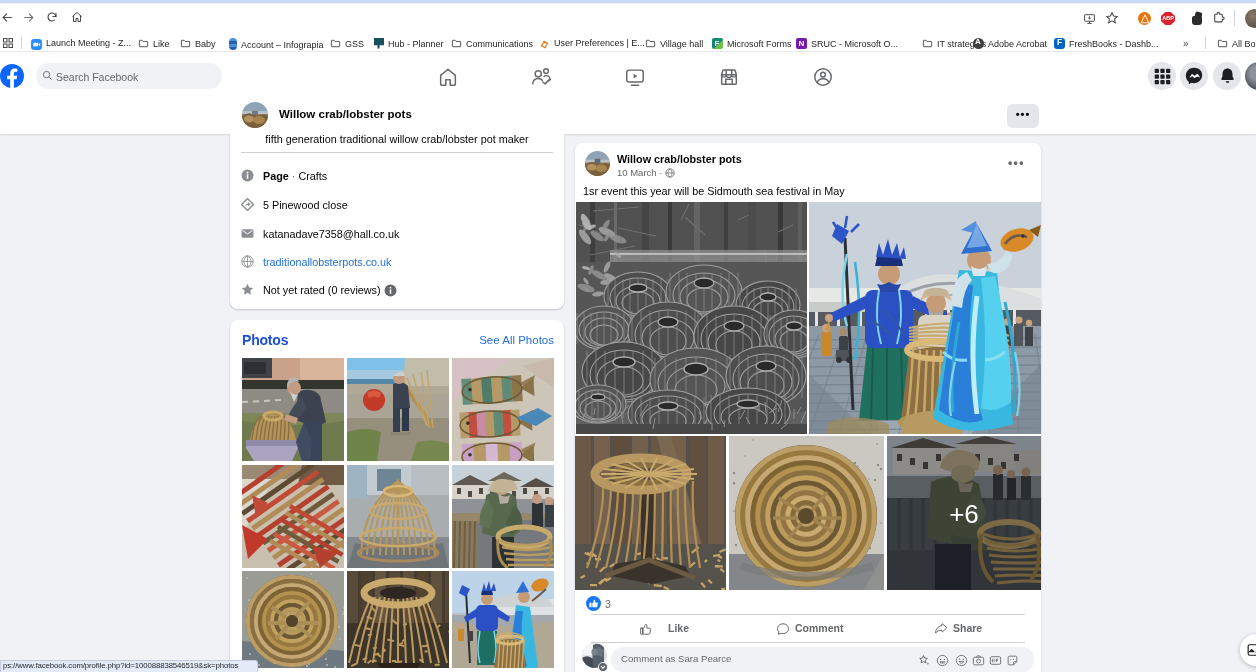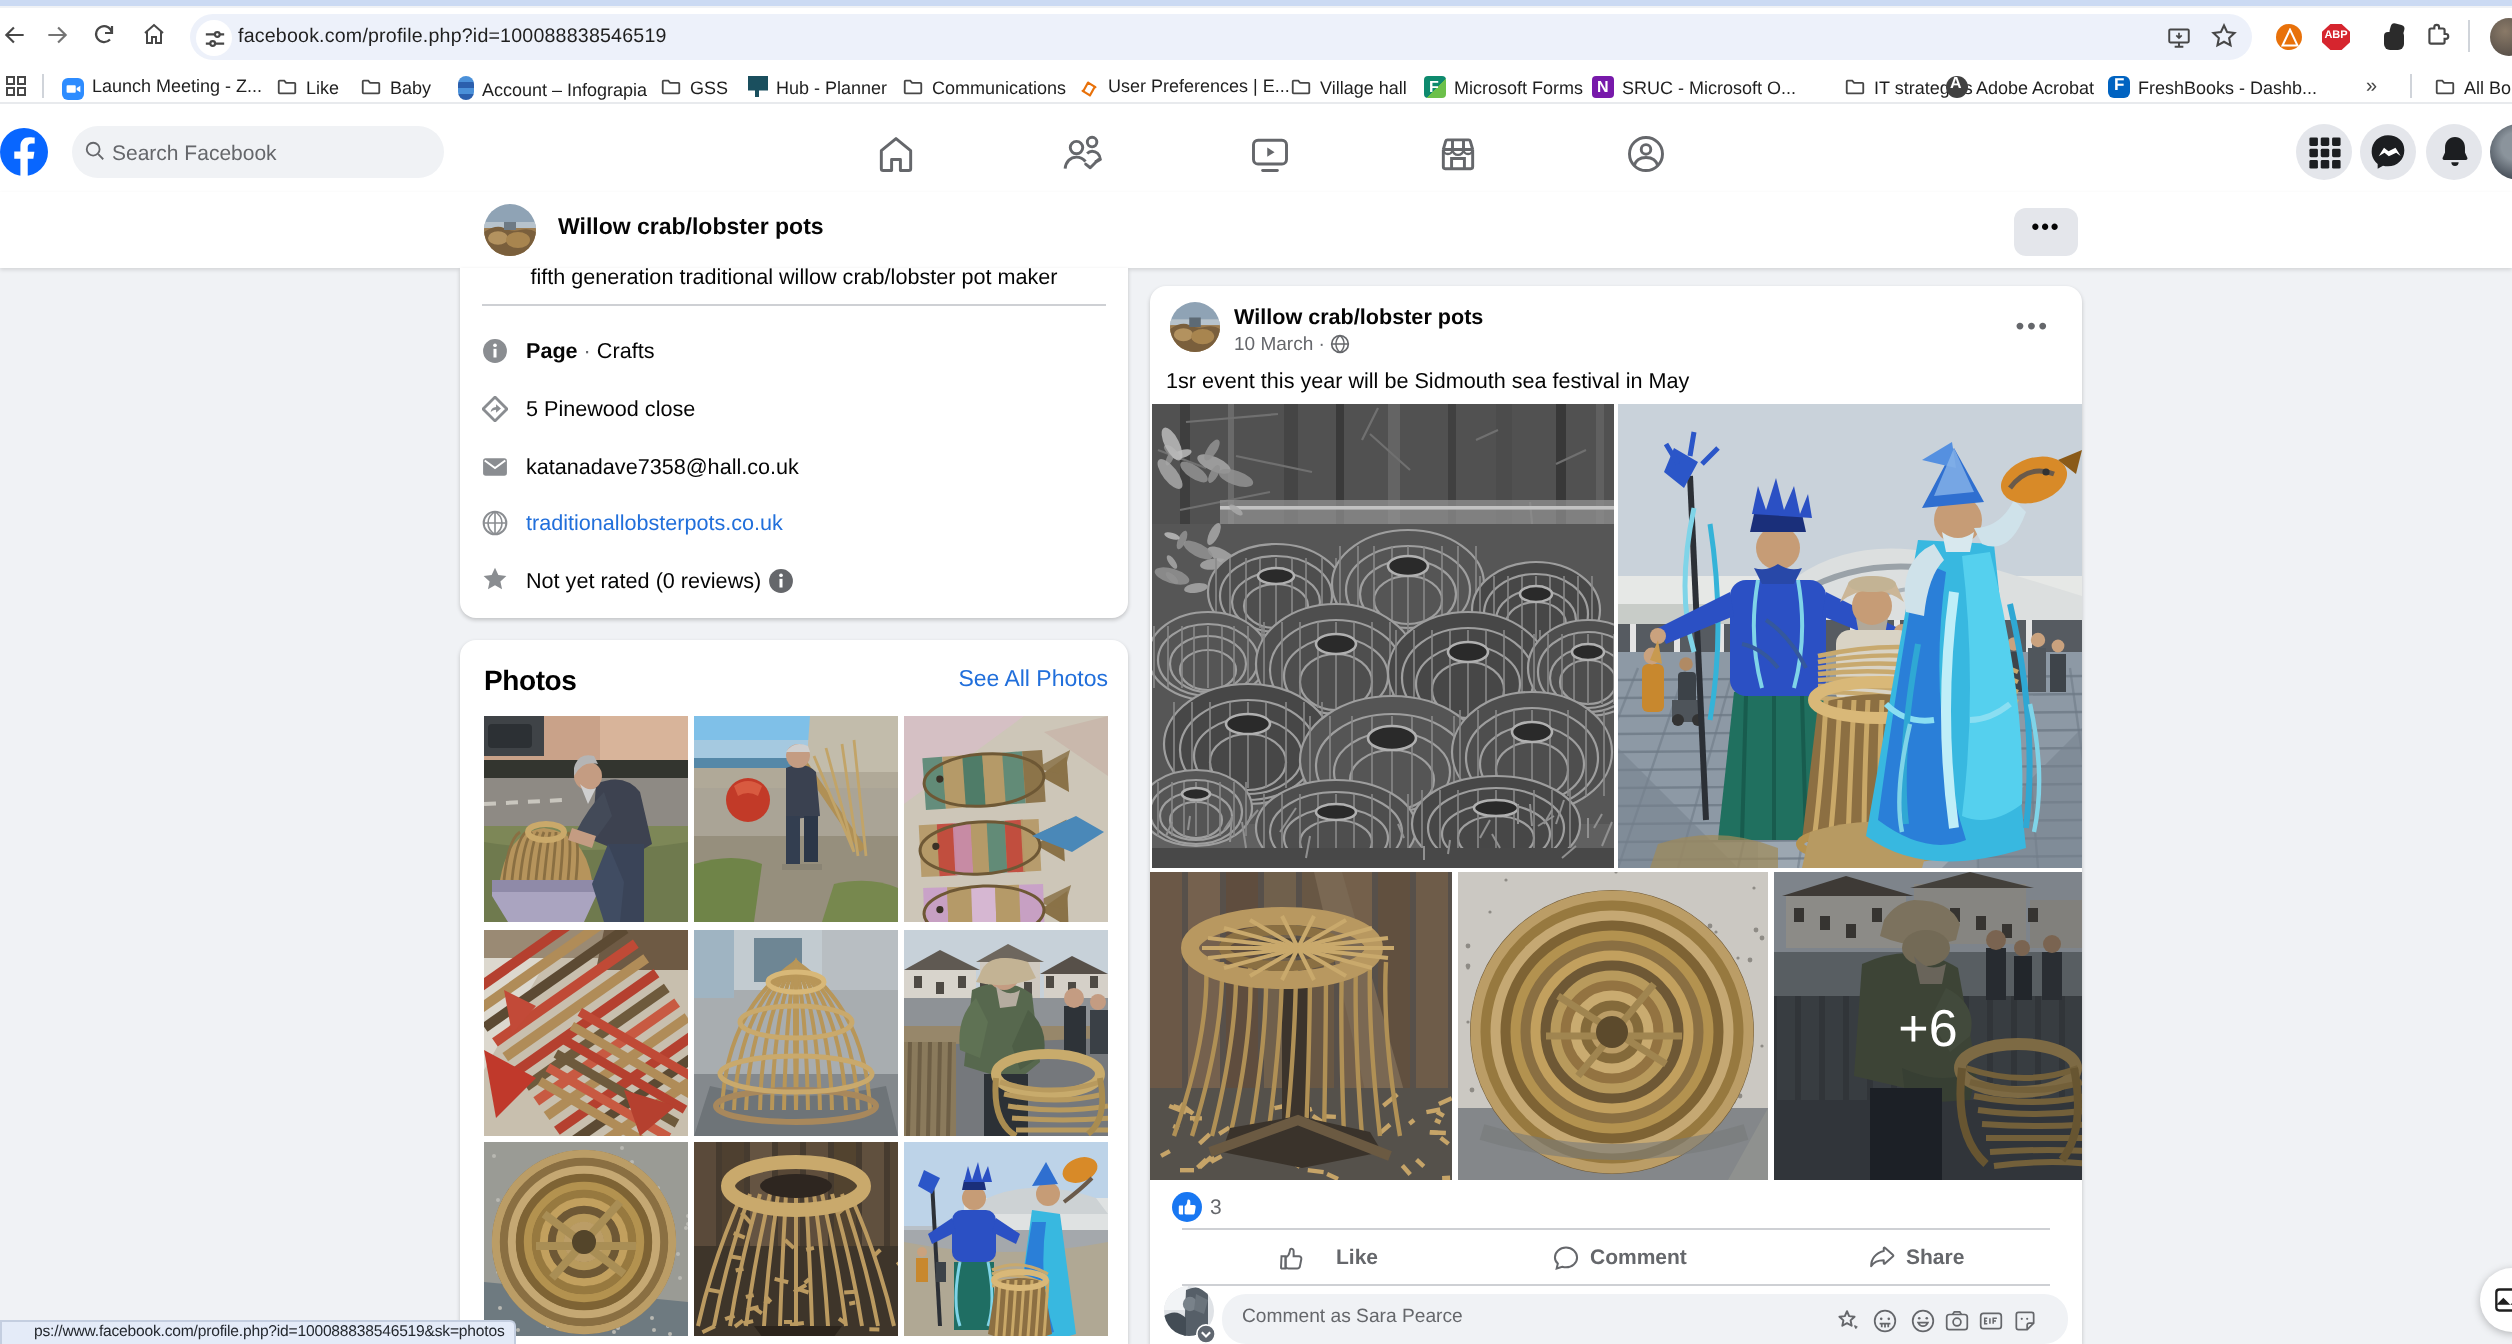--- a/index.html
+++ b/index.html
@@ -31,41 +31,41 @@
 #pheadmore{left:1007px;top:104px;width:32px;height:24px;background:#E4E6EB;border-radius:6px;text-align:center;color:#050505;font-size:11px;font-weight:bold;line-height:20px;letter-spacing:1px;}
 
 .card{position:absolute;background:#fff;border-radius:8px;box-shadow:0 1px 2px rgba(0,0,0,.2);}
 #infocard{left:230px;top:134px;width:334px;height:175px;border-radius:0 0 8px 8px;}
 #infocard .intro{position:absolute;left:0;top:-1px;width:100%;text-align:center;font-size:10.8px;color:#050505;}
 #infocard .div{position:absolute;left:11px;top:18px;width:312px;border-top:1px solid #CED0D4;}
 .irow{position:absolute;left:11px;height:14px;font-size:10.8px;color:#050505;}
 .irow .ic{position:absolute;left:0;top:0;width:13px;height:13px;color:#8A8D91;}
 .irow .tx{position:absolute;left:22px;top:1px;white-space:nowrap;}
 #photocard{left:230px;top:320px;width:334px;height:352px;border-radius:8px 8px 0 0;}
-#photocard h3{position:absolute;left:12px;top:12px;font-size:14px;letter-spacing:-0.2px;color:#000000;font-family:"Liberation Sans",sans-serif;}
+#photocard h3{position:absolute;left:12px;top:12px;font-size:14px;letter-spacing:-0.2px;color:#1d4ed8;font-family:"Liberation Sans",sans-serif;}
 #photocard .seeall{position:absolute;right:10px;top:14px;font-size:11.5px;color:#216FDB;}
 .ph{position:absolute;width:102px;height:103px;overflow:hidden;}
 
 #postcard{left:575px;top:143px;width:466px;height:529px;border-radius:8px 8px 0 0;}
 #postcard .av{position:absolute;left:10px;top:8px;width:25px;height:25px;border-radius:50%;overflow:hidden;}
 #postcard .nm{position:absolute;left:42px;top:10px;font-size:10.8px;font-weight:bold;color:#050505;}
 #postcard .meta{position:absolute;left:42px;top:24px;font-size:9.5px;color:#65676B;}
 #postcard .dots{position:absolute;right:16px;top:13px;color:#65676B;font-weight:bold;font-size:12px;letter-spacing:1.5px;}
 #postcard .ptext{position:absolute;left:8px;top:42px;font-size:10.8px;color:#050505;}
 .pimg{position:absolute;overflow:hidden;background:#888;}
 #likerow{position:absolute;left:11px;top:453px;height:15px;}
 #likerow .cnt{position:absolute;left:19px;top:2px;font-size:10.5px;color:#65676B;}
 .pdiv{position:absolute;left:16px;width:434px;border-top:1px solid #CED0D4;}
 .actbtn{position:absolute;top:479px;height:22px;font-size:10.5px;font-weight:bold;color:#65676B;}
 #commentrow .cav{position:absolute;left:7px;top:500px;width:25px;height:25px;border-radius:50%;overflow:hidden;}
 #cpill{position:absolute;left:36px;top:504px;width:423px;height:25px;background:#F0F2F5;border-radius:12px;}
 #cpill span{position:absolute;left:10px;top:6px;font-size:9.6px;color:#65676B;}
 .cico{position:absolute;top:511px;}
 
-#statusbar{left:0;top:660px;width:258px;height:12px;letter-spacing:-0.1px;background:#E4EBf8;border:1px solid #C4CEE0;border-bottom:none;border-radius:0 3px 0 0;font-size:7.8px;color:#24282e;overflow:hidden;line-height:9px;padding-left:16px;}
+#statusbar{left:0;top:660px;width:258px;height:12px;letter-spacing:-0.1px;background:#E4EBf8;border:1px solid #C4CEE0;border-bottom:none;border-radius:0 3px 0 0;font-size:7.8px;color:#24282e;overflow:hidden;line-height:9px;padding-left:2px;}
 #floatbtn{left:1240px;top:634px;width:32px;height:32px;border-radius:50%;background:#fff;box-shadow:0 1px 4px rgba(0,0,0,.25);}
 </style>
 </head>
 <body>
 <div id="stage">
 <div class="abs" id="topstrip"></div>
 <div class="abs" id="toolbar"></div>
 <div class="abs" id="bmbar"></div>
 <svg class="abs tbico" style="left:1px;" width="13" height="13" viewBox="0 0 24 24" fill="none" stroke="#474747" stroke-width="2">
       <path d="M20 12H5M11 5l-7 7 7 7"></path>
@@ -74,29 +74,20 @@
       <path d="M4 12h15M13 5l7 7-7 7"></path>
     </svg>
 <svg class="abs tbico" style="left:46px;" width="12" height="12" viewBox="0 0 24 24" fill="none" stroke="#474747" stroke-width="2.2">
       <path d="M20 11a8 8 0 1 0-2 6.5"></path>
       <path d="M20 4v7h-7" fill="none"></path>
     </svg>
 <svg class="abs tbico" style="left:71px;" width="12" height="12" viewBox="0 0 24 24" fill="none" stroke="#474747" stroke-width="2">
       <path d="M3 11l9-8 9 8"></path>
       <path d="M5 9.5V21h5v-6h4v6h5V9.5"></path>
     </svg>
-<div class="abs" id="urlpill">
-      <div class="tune"></div>
-      <div id="urltext">facebook.com/profile.php?id=100088838546519</div>
-<svg style="position:absolute;left:7px;top:6.5px" width="11" height="11" viewBox="0 0 24 24" fill="none" stroke="#474747" stroke-width="2.4">
-        <path d="M2 7h10M17 7h5M2 17h5M12 17h10"></path>
-        <circle cx="14.5" cy="7" r="2.6" fill="#fff"></circle>
-        <circle cx="9.5" cy="17" r="2.6" fill="#fff"></circle>
-      </svg>
-</div>
 <svg class="abs tbico" style="left:1083px;top:12px" width="13" height="13" viewBox="0 0 24 24" fill="none" stroke="#474747" stroke-width="1.8">
       <rect x="3" y="5" width="18" height="12" rx="1"></rect>
       <path d="M8 21h8M12 17v4"></path>
       <path d="M12 8v5M9.5 10.5L12 13l2.5-2.5" stroke-width="1.6"></path>
     </svg>
 <svg class="abs tbico" style="left:1105px;top:11px" width="14" height="14" viewBox="0 0 24 24" fill="none" stroke="#474747" stroke-width="1.8">
       <path d="M12 3l2.7 5.7 6.3.8-4.6 4.3 1.2 6.2-5.6-3.1-5.6 3.1 1.2-6.2L3 9.5l6.3-.8z"></path>
     </svg>
 <div class="abs" style="left:1138px;top:12px;width:13px;height:13px;border-radius:50%;background:#E8710A"></div>
 <svg class="abs" style="left:1139.5px;top:13.5px" width="10" height="10" viewBox="0 0 24 24" fill="#fff">

